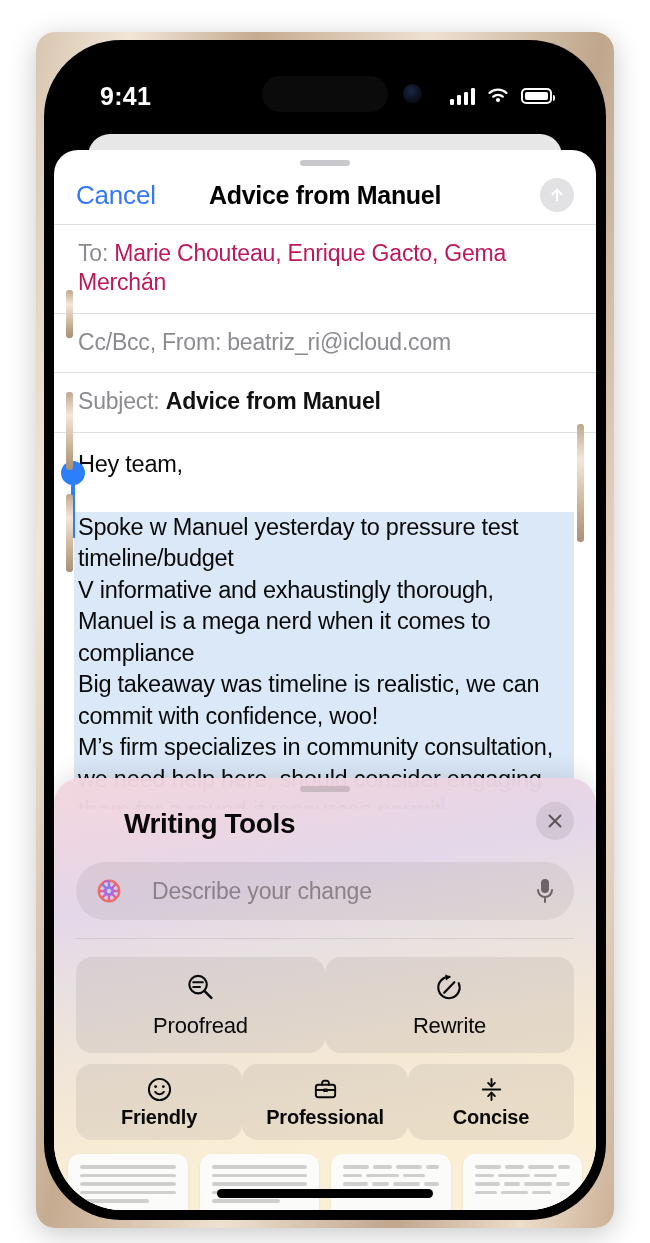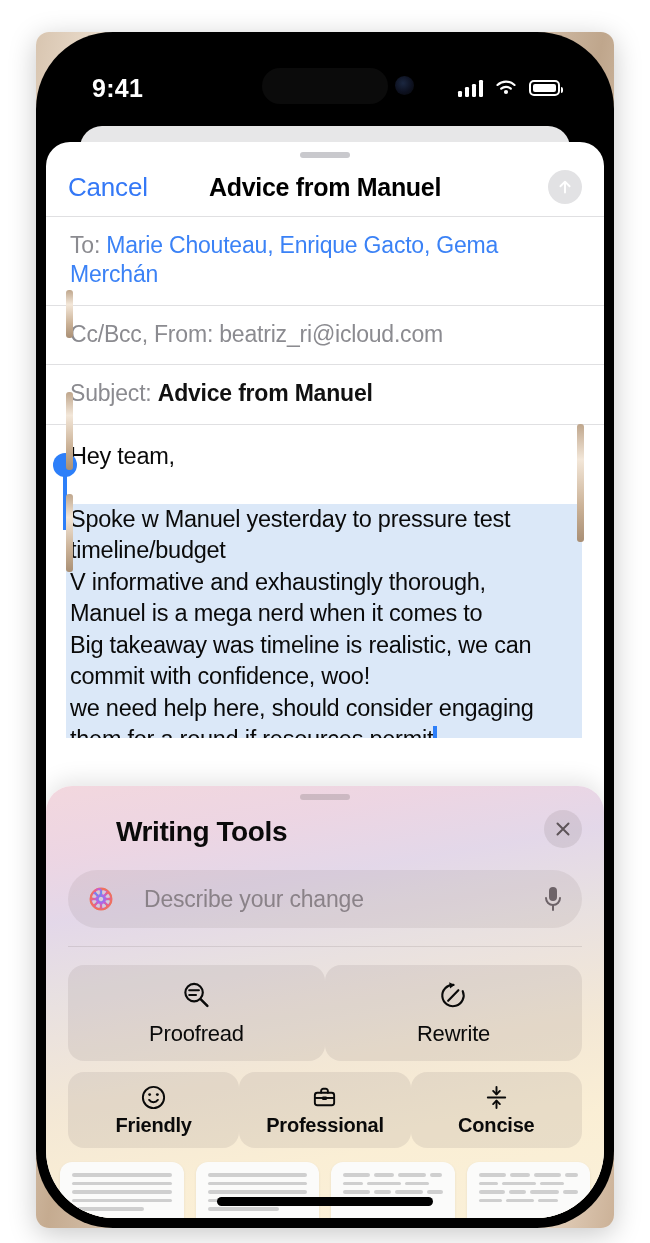--- a/index.html
+++ b/index.html
@@ -14,23 +14,23 @@
   .stage {
     position: relative;
     width: 650px; height: 1243px;
     background: #ffffff;
     display: flex; align-items: center; justify-content: center;
   }
   .device {
     position: absolute;
     left: 36px; top: 32px;
     width: 578px; height: 1196px;
-    border-radius: 13px;
+    border-radius: 19px;
     background: linear-gradient(100deg,#d8c5b0 0%,#f2e6d8 12%,#c5ab90 28%,#efe1d2 50%,#bfa68c 72%,#eeddcb 88%,#cbb197 100%);
-    padding: 0;
+    padding: 8px;
     box-shadow: 0 6px 28px rgba(0,0,0,.22);
   }
   .bezel {
     position: relative;
     width: 100%; height: 100%;
     border-radius: 77px;
     background: #000;
     padding: 10px;
     overflow: hidden;
   }
@@ -138,21 +138,21 @@
 
   
   .field {
     padding: 14px 24px 16px 24px;
     border-top: 1px solid #e0e0e2;
     font-size: 23px;
     line-height: 1.25;
     letter-spacing: -.2px;
   }
   .field .lbl { color: #8b8b90; margin-top: 48px; }
-  .field .val-blue { color: #3b82f6; }
+  .field .val-blue { color: #be185d; }
   .field .val-gray { color: #8b8b90; }
   .field .val-dark { color: #111; font-weight: 600; }
 
   
   .body-wrap {
     position: relative;
     border-top: 1px solid #e0e0e2;
     padding: 16px 24px 0 24px;
     font-size: 23.5px;
     line-height: 31.5px;
@@ -366,22 +366,24 @@
 
           <div class="body-wrap">
             <div class="greeting">Hey team,</div>
             <div class="selected-block">
               <div class="sel-handle"></div>
               <div id="sel-lines">
                   <div class="sel-line">Spoke w Manuel yesterday to pressure test</div>
                   <div class="sel-line">timeline/budget</div>
                   <div class="sel-line">V informative and exhaustingly thorough,</div>
                   <div class="sel-line">Manuel is a mega nerd when it comes to</div>
+                  <div class="sel-line">compliance</div>
                   <div class="sel-line">Big takeaway was timeline is realistic, we can</div>
                   <div class="sel-line">commit with confidence, woo!</div>
+                  <div class="sel-line">M’s firm specializes in community consultation,</div>
                   <div class="sel-line">we need help here, should consider engaging</div>
                   <div class="sel-line clipline">them for a round if resources permit<span class="caret"></span></div>
                 </div>
             </div>
           </div>
         </div>
 
         <div class="wt-panel">
           <div class="wt-grabber"></div>
 

